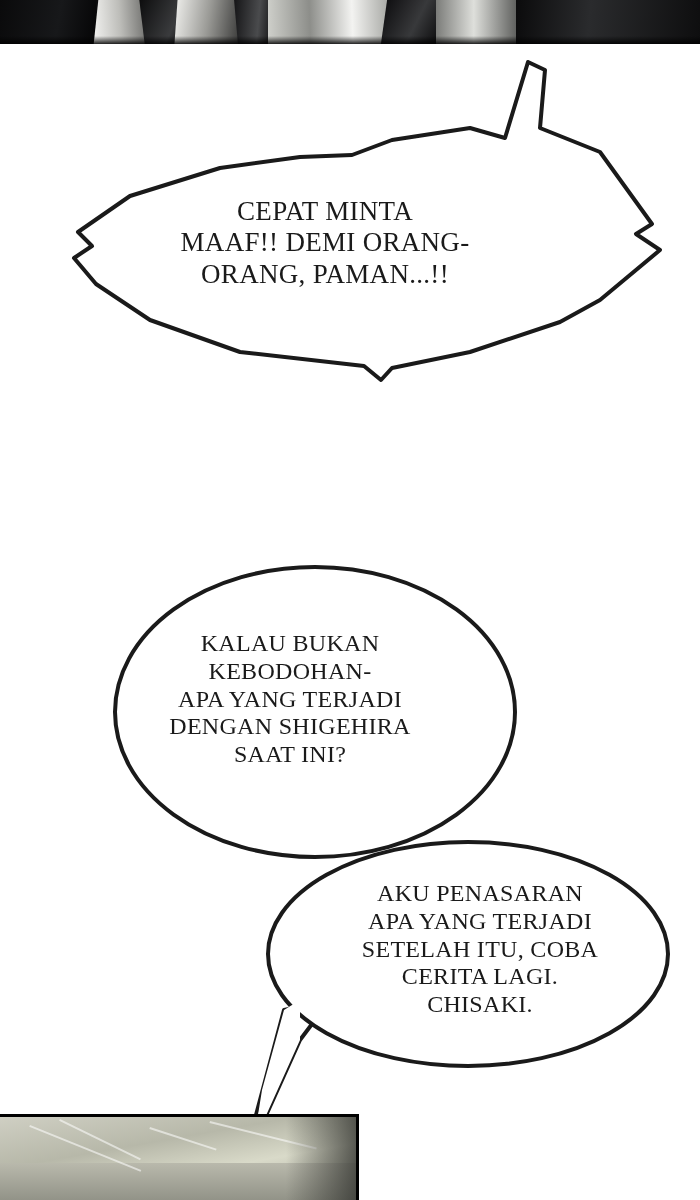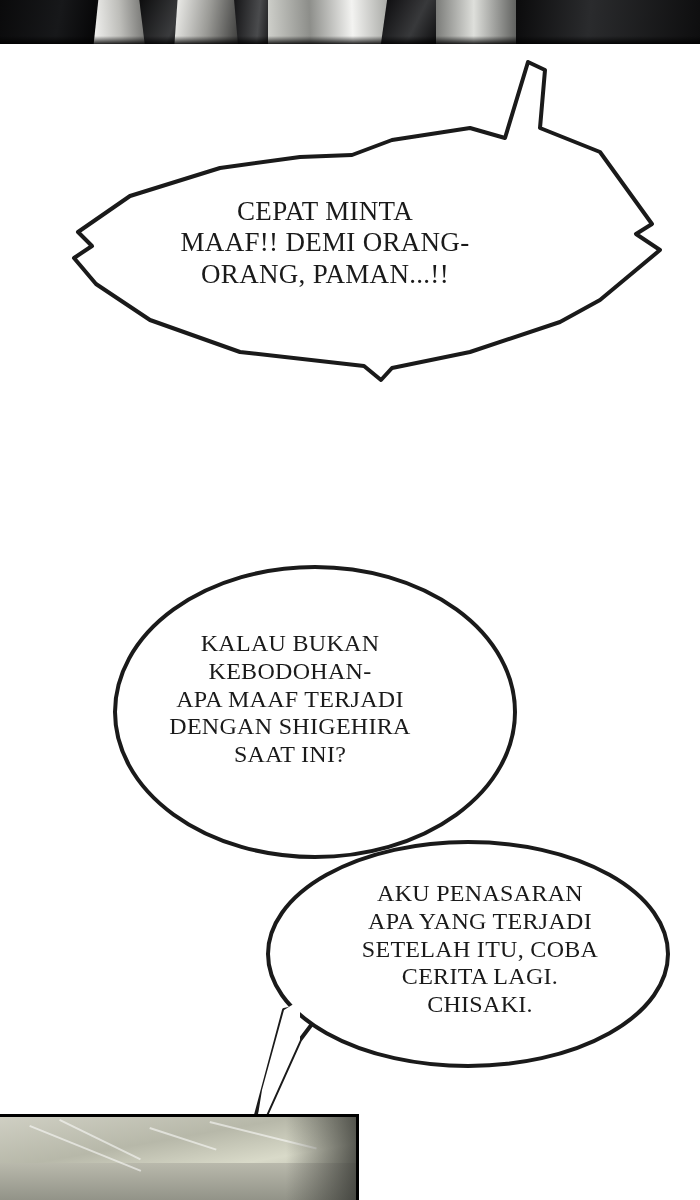--- a/index.html
+++ b/index.html
@@ -148,21 +148,21 @@
     <ellipse cx="468" cy="954" rx="200" ry="112" fill="#ffffff" stroke="#1a1a1a" stroke-width="4"></ellipse>
 
     <path d="M 300 1000 L 284 1010 L 262 1090 L 246 1190 L 228 1200 L 300 1040 Z" fill="#ffffff" stroke="none"></path>
   </svg>
 
   <div class="btext" id="bubble1-text">CEPAT MINTA
 MAAF!! DEMI ORANG-
 ORANG, PAMAN...!!</div>
   <div class="btext" id="bubble2-text">KALAU BUKAN
 KEBODOHAN-
-APA MAAF TERJADI
+APA YANG TERJADI
 DENGAN SHIGEHIRA
 SAAT INI?</div>
   <div class="btext" id="bubble3-text">AKU PENASARAN
 APA YANG TERJADI
 SETELAH ITU, COBA
 CERITA LAGI.
 CHISAKI.</div>
 
   <div class="bottom-panel">
     <div class="bp-floor"></div>

